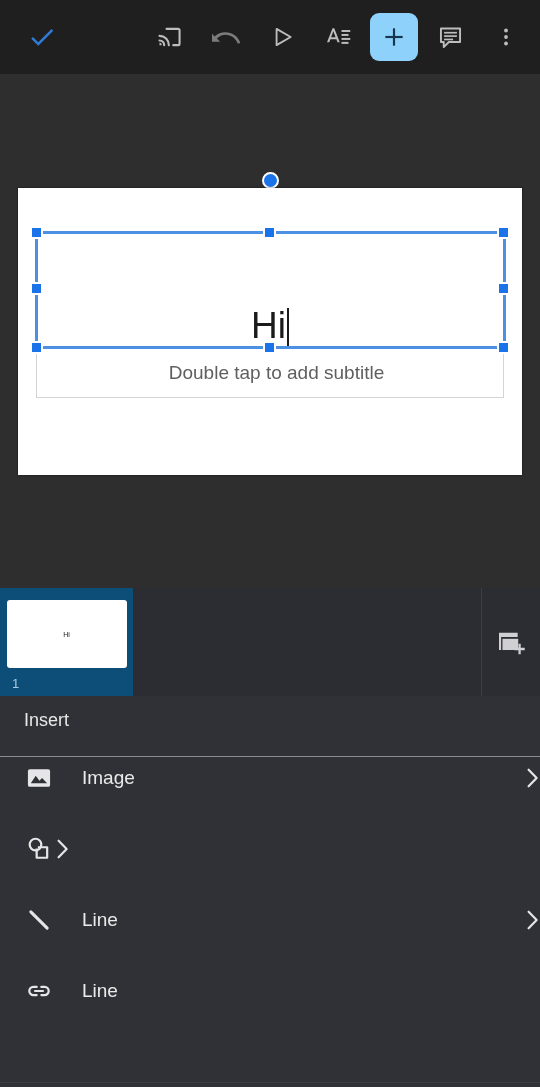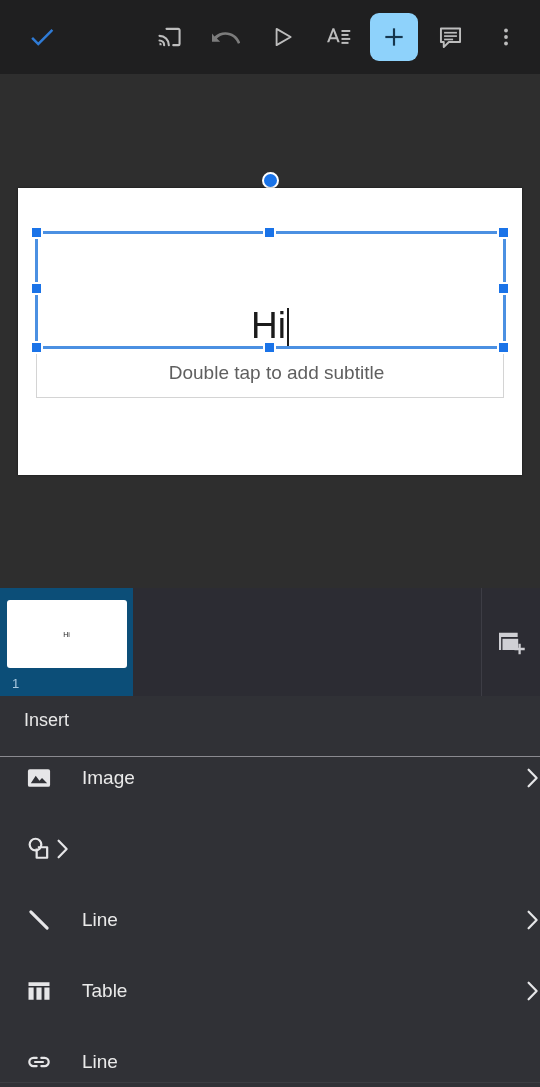--- a/index.html
+++ b/index.html
@@ -354,36 +354,20 @@
           </svg>
         </span>
         <span class="mi-label">Line</span>
         <span class="mi-chev">
           <svg class="icon-svg" width="14" height="22" viewBox="0 0 12 20">
             <path d="M2 2.5 9.3 10 2 17.5" fill="none" stroke="#e6e6e8" stroke-width="2" stroke-linecap="round" stroke-linejoin="round"></path>
           </svg>
         </span>
       </div>
 
-      <div class="menu-item">
-        <span class="mi-icon">
-          <svg class="icon-svg" width="28" height="28" viewBox="0 0 24 24">
-            <rect x="3" y="4.5" width="18" height="3.2" fill="#e6e6e8"></rect>
-            <rect x="3" y="9" width="4.4" height="10.5" fill="#e6e6e8"></rect>
-            <rect x="9.8" y="9" width="4.4" height="10.5" fill="#e6e6e8"></rect>
-            <rect x="16.6" y="9" width="4.4" height="10.5" fill="#e6e6e8"></rect>
-          </svg>
-        </span>
-        <span class="mi-label">Table</span>
-        <span class="mi-chev">
-          <svg class="icon-svg" width="14" height="22" viewBox="0 0 12 20">
-            <path d="M2 2.5 9.3 10 2 17.5" fill="none" stroke="#e6e6e8" stroke-width="2" stroke-linecap="round" stroke-linejoin="round"></path>
-          </svg>
-        </span>
-      </div>
 
       <div class="menu-item">
         <span class="mi-icon">
           <svg class="icon-svg" width="28" height="28" viewBox="0 0 24 24">
             <path d="M10 8.5H7.2a3.5 3.5 0 0 0 0 7H10" fill="none" stroke="#e6e6e8" stroke-width="1.9" stroke-linecap="round"></path>
             <path d="M14 8.5h2.8a3.5 3.5 0 0 1 0 7H14" fill="none" stroke="#e6e6e8" stroke-width="1.9" stroke-linecap="round"></path>
             <path d="M8.6 12h6.8" fill="none" stroke="#e6e6e8" stroke-width="1.9" stroke-linecap="round"></path>
           </svg>
         </span>
         <span class="mi-label">Line</span>

